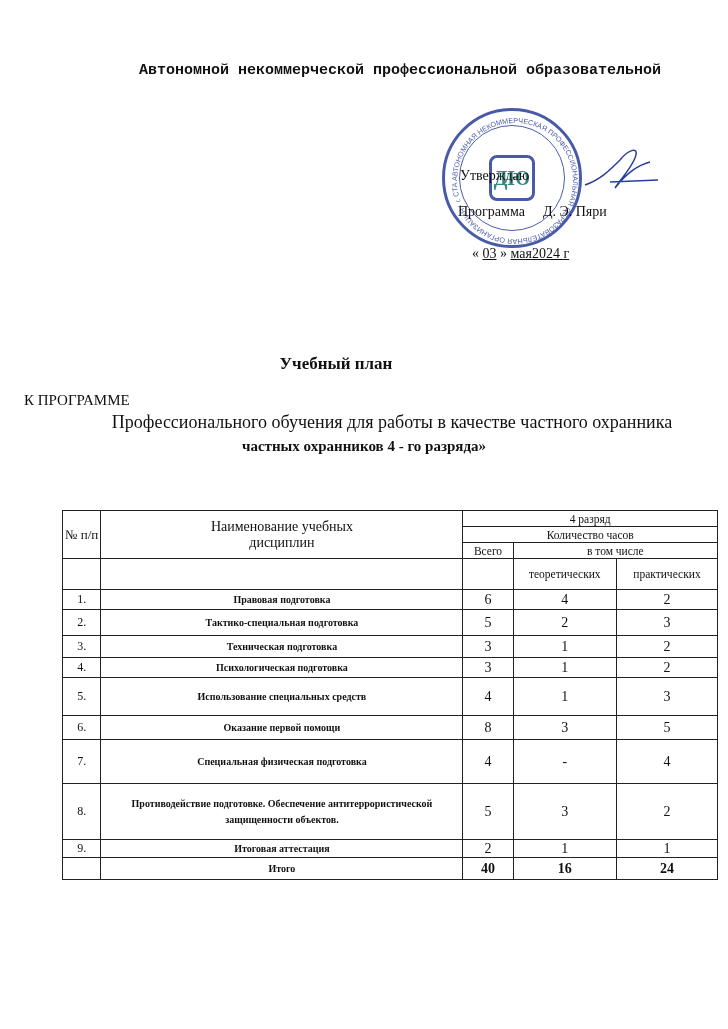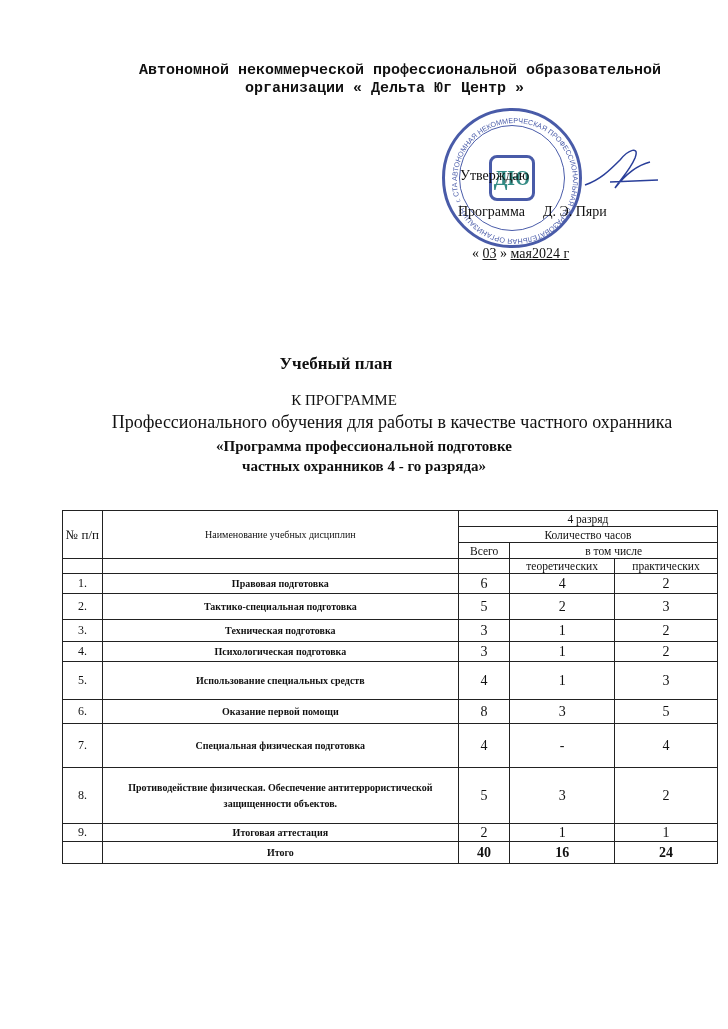--- a/index.html
+++ b/index.html
@@ -42,21 +42,21 @@
     .director .name { margin-left: 18px; }
     .date {
       position: absolute; left: 472px; top: 246px; font-size: 14px; font-family: Liberation Serif, serif;
     }
     .u { text-decoration: underline; }
     .plan-title {
       position: absolute; left: 0; width: 672px; top: 354px; text-align: center;
       font-weight: bold; font-size: 17px;
     }
     .k-prog {
-      position: absolute; left: 0; width: 688px; top: 392px; text-align: center; font-size: 15px;
+      position: absolute; left: 0; width: 688px; top: 392px; text-align: left; font-size: 15px; padding-left: 24px;
     }
     .prof {
       position: absolute; left: 0; width: 784px; top: 412px; text-align: center; font-size: 18px;
     }
     .prog-name {
       position: absolute; left: 0; width: 728px; top: 436px; text-align: center;
       font-weight: bold; font-size: 15px; line-height: 20px;
     }
     table.plan {
       position: absolute; left: 62px; top: 510px; width: 656px;
@@ -71,21 +71,20 @@
     .c3 { width: 62px; }
     .c4 { width: 124px; }
     .c5 { width: 124px; }
     tr.total td { font-weight: bold; }
   </style>
 </head>
 <body>
 
 <div class="org">
   <span>Автономной  некоммерческой профессиональной образовательной</span>
-  <span class="l2">организации   « Дельта  Юг  Центр »</span>
 </div>
 
 <div class="stamp">
   <svg class="stamp-text" viewBox="0 0 140 140">
     <defs>
         <path id="ring" d="M70,70 m-58,0 a58,58 0 1,1 116,0 a58,58 0 1,1 -116,0"></path>
       </defs>
     <text fill="#2a3f9a" font-size="7.2"><textPath href="#ring">АВТОНОМНАЯ НЕКОММЕРЧЕСКАЯ ПРОФЕССИОНАЛЬНАЯ ОБРАЗОВАТЕЛЬНАЯ ОРГАНИЗАЦИЯ · г. СТАВРОПОЛЬ ·</textPath></text>
   </svg>
   <div class="stamp-center">ДЮ</div>
@@ -100,39 +99,38 @@
   <span>Программа</span><span class="name">Д. Э.  Пяри</span>
 </div>
 <div class="date">
   <span>« </span><span class="u">03</span><span> » </span><span class="u">мая</span><span class="u">2024 г</span>
 </div>
 
 <div class="plan-title">Учебный план</div>
 <div class="k-prog">К  ПРОГРАММЕ</div>
 <div class="prof">Профессионального обучения для работы в качестве частного охранника</div>
 <div class="prog-name">
-  <div>«Программа профессиональной подготовке</div>
   <div>частных охранников  4 - го разряда»</div>
 </div>
 
 <table class="plan">
   <tbody>
       <tr style="height:16px">
     <th class="c1" rowspan="3" style="font-size:13px">№ п/п</th>
-    <th class="c2" rowspan="3" style="font-weight:normal;font-size:10px;padding:0 90px">Наименование учебных дисциплин</th>
+    <th class="c2" rowspan="3" style="font-weight:normal;font-size:14px;padding:0 90px">Наименование учебных дисциплин</th>
     <th colspan="3">4 разряд</th>
   </tr>
   <tr style="height:16px">
     <th colspan="3">Количество часов</th>
   </tr>
   <tr style="height:16px">
     <th class="c3">Всего</th>
     <th colspan="2">в том числе</th>
   </tr>
-  <tr style="height:15px">
+  <tr style="height:31px">
     <th class="c1"></th>
     <th class="c2"></th>
     <th class="c3"></th>
     <th class="c4">теоретических</th>
     <th class="c5">практических</th>
   </tr>
   <tr style="height:20px">
     <td class="c1">1.</td>
     <td class="c2">Правовая подготовка</td>
     <td>6</td>
@@ -176,21 +174,21 @@
   </tr>
   <tr style="height:44px">
     <td class="c1">7.</td>
     <td class="c2" style="padding:0 50px">Специальная физическая подготовка</td>
     <td>4</td>
     <td>-</td>
     <td>4</td>
   </tr>
   <tr style="height:56px">
     <td class="c1">8.</td>
-    <td class="c2">Противодействие физическая. Обеспечение  антитеррористической защищенности объектов.</td>
+    <td class="c2">Противодействие подготовке. Обеспечение  антитеррористической защищенности объектов.</td>
     <td>5</td>
     <td>3</td>
     <td>2</td>
   </tr>
   <tr style="height:18px">
     <td class="c1">9.</td>
     <td class="c2">Итоговая аттестация</td>
     <td>2</td>
     <td>1</td>
     <td>1</td>

